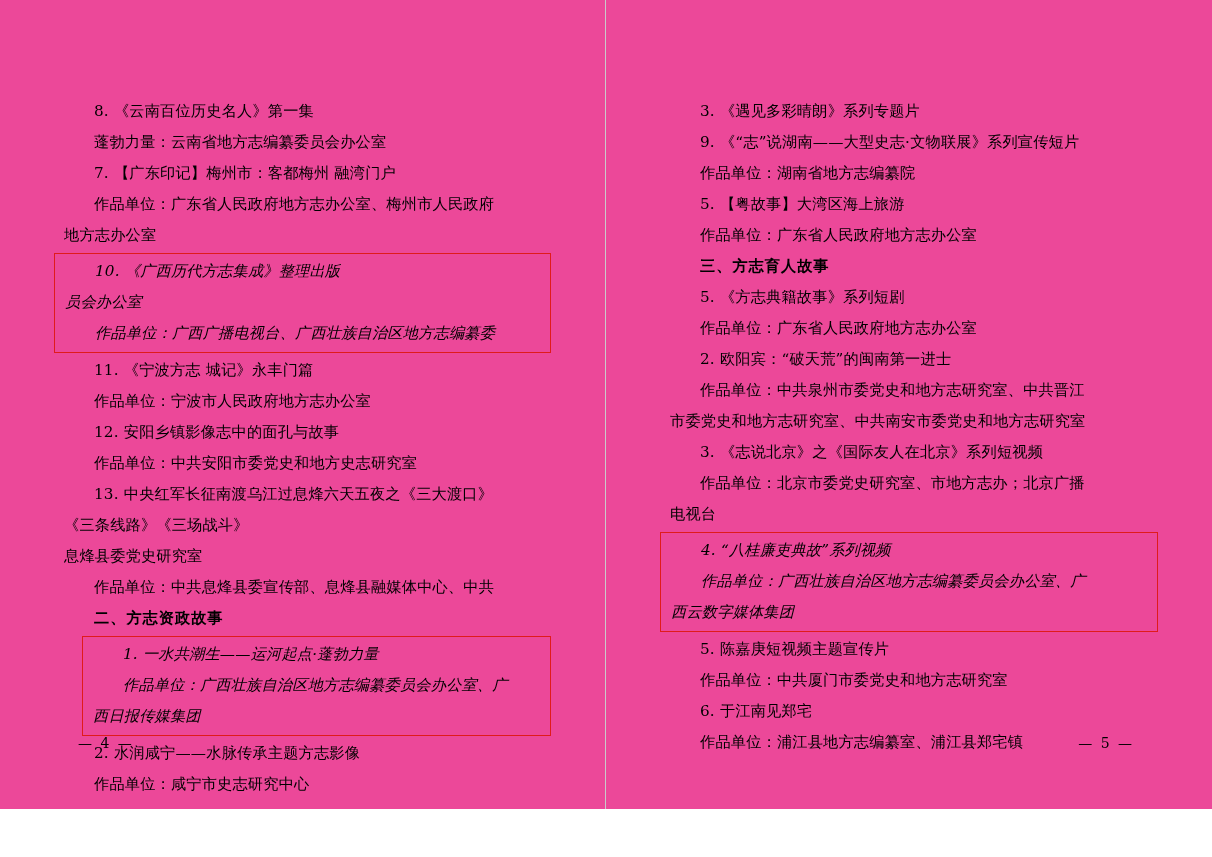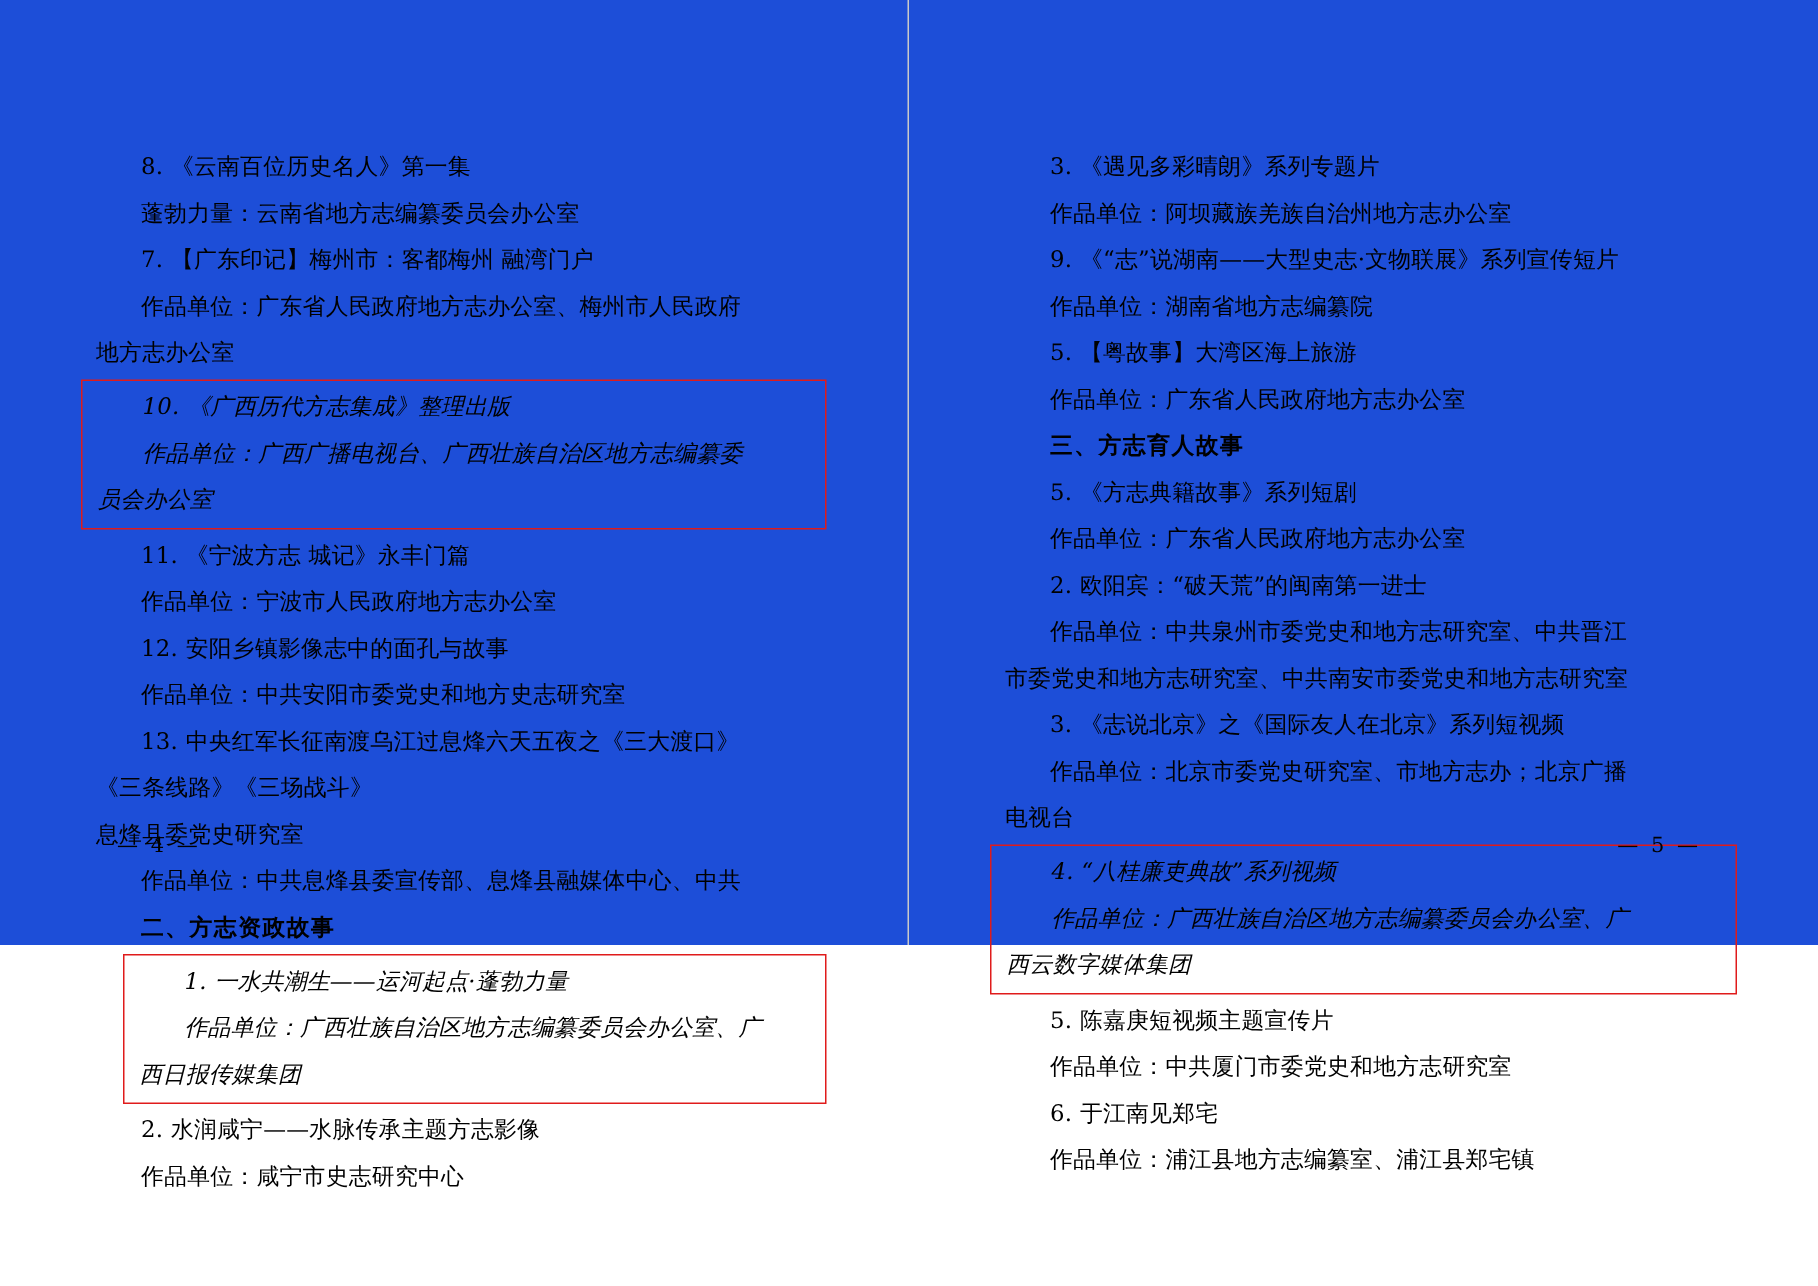--- a/index.html
+++ b/index.html
@@ -18,22 +18,22 @@
   }
   .spread {
     display: flex;
     width: 1212px;
     height: 857px;
     position: relative;
   }
   .page {
     position: relative;
     width: 606px;
-    height: 630px;
-    background: #1d4ed8;
+    height: 809px;
+    background: #ec4899;
     padding: 96px 64px 0 64px;
   }
   .page-left { border-right: 1px solid #c9c9c9; }
   .content {
     font-size: 15.2px;
     line-height: 31px;
     letter-spacing: 0.2px;
   }
   .line {
     white-space: pre-wrap;
@@ -71,22 +71,22 @@
     <div class="content">
 
       <div class="line indent2">8. 《云南百位历史名人》第一集</div>
       <div class="line indent2">蓬勃力量：云南省地方志编纂委员会办公室</div>
       <div class="line indent2">7. 【广东印记】梅州市：客都梅州 融湾门户</div>
       <div class="line indent2">作品单位：广东省人民政府地方志办公室、梅州市人民政府</div>
       <div class="line">地方志办公室</div>
 
       <div class="boxed" style="border-color: rgb(224, 27, 27);">
         <div class="line indent2">10. 《广西历代方志集成》整理出版</div>
+        <div class="line">员会办公室</div>
         <div class="line indent2">作品单位：广西广播电视台、广西壮族自治区地方志编纂委</div>
-        <div class="line">员会办公室</div>
       </div>
 
       <div class="line indent2">11. 《宁波方志 城记》永丰门篇</div>
       <div class="line indent2">作品单位：宁波市人民政府地方志办公室</div>
       <div class="line indent2">12. 安阳乡镇影像志中的面孔与故事</div>
       <div class="line indent2">作品单位：中共安阳市委党史和地方史志研究室</div>
       <div class="line indent2">13. 中央红军长征南渡乌江过息烽六天五夜之《三大渡口》</div>
       <div class="line">《三条线路》《三场战斗》</div>
       <div class="line">息烽县委党史研究室</div>
       <div class="line indent2">作品单位：中共息烽县委宣传部、息烽县融媒体中心、中共</div>
@@ -103,21 +103,20 @@
       <div class="line indent2">作品单位：咸宁市史志研究中心</div>
 
     </div>
     <div class="footer footer-left">— 4 —</div>
   </div>
 
   <div class="page page-right">
     <div class="content">
 
       <div class="line indent2">3. 《遇见多彩晴朗》系列专题片</div>
-      <div class="line indent2">作品单位：阿坝藏族羌族自治州地方志办公室</div>
       <div class="line indent2">9. 《“志”说湖南——大型史志·文物联展》系列宣传短片</div>
       <div class="line indent2">作品单位：湖南省地方志编纂院</div>
       <div class="line indent2">5. 【粤故事】大湾区海上旅游</div>
       <div class="line indent2">作品单位：广东省人民政府地方志办公室</div>
 
       <div class="line heading">三、方志育人故事</div>
 
       <div class="line indent2">5. 《方志典籍故事》系列短剧</div>
       <div class="line indent2">作品单位：广东省人民政府地方志办公室</div>
       <div class="line indent2">2. 欧阳宾：“破天荒”的闽南第一进士</div>

